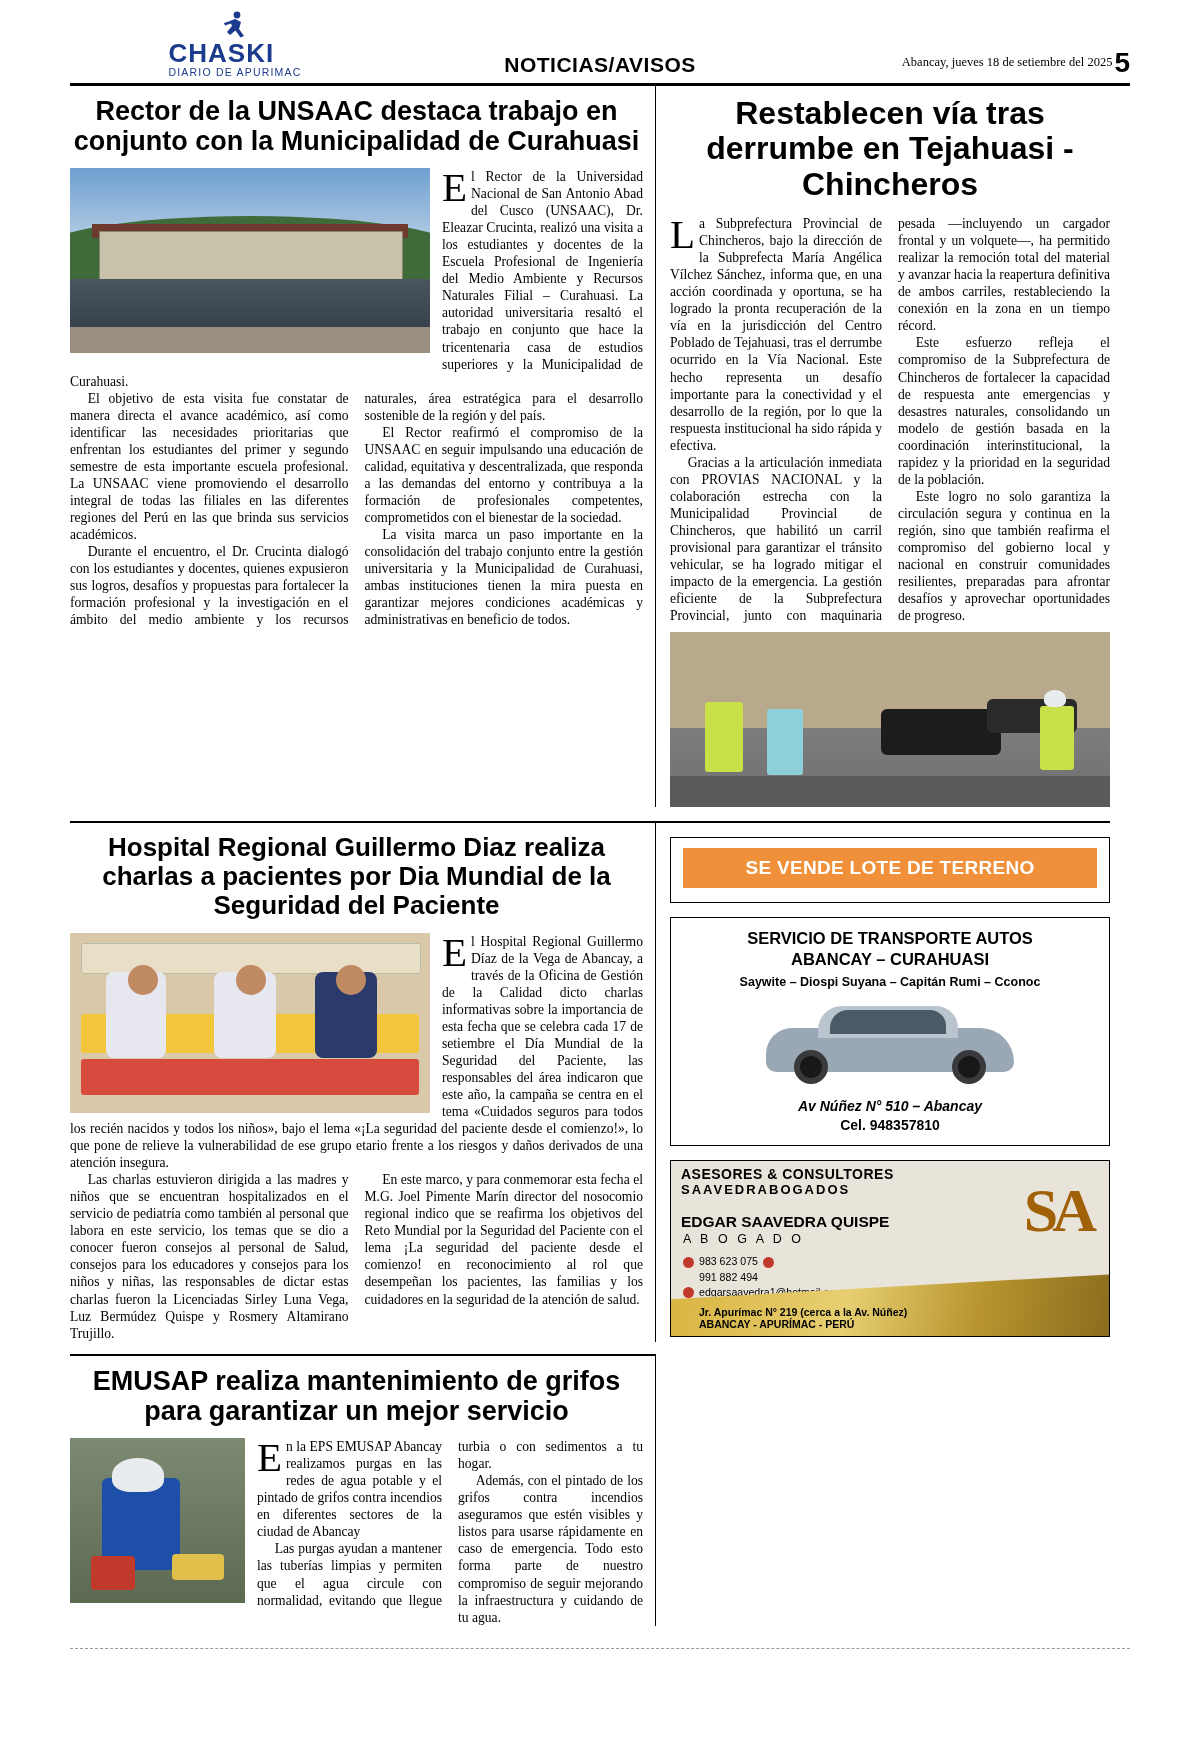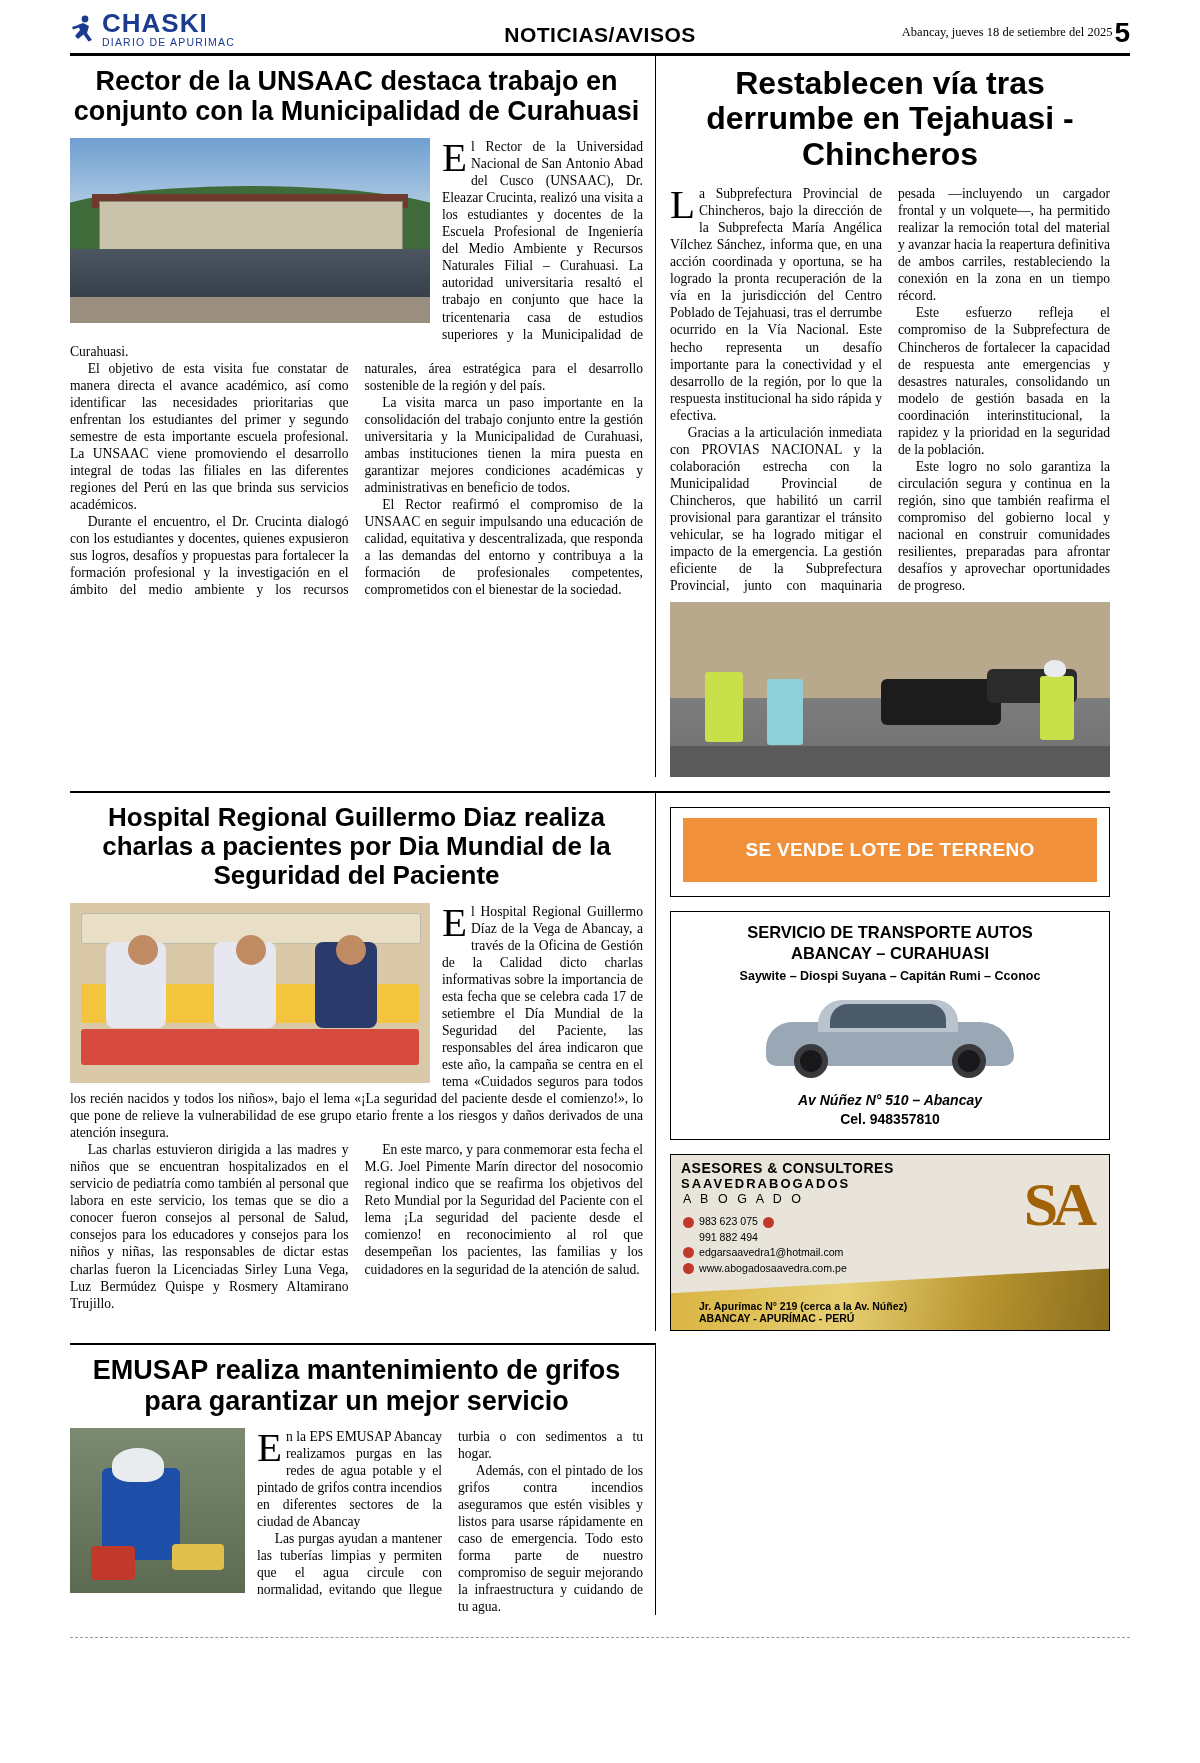--- a/index.html
+++ b/index.html
@@ -1,21 +1,21 @@
 <!DOCTYPE html>
 <html><head>
 <meta charset="utf-8">
 <style>
   html,body{margin:0;padding:0;background:#ffffff;}
   body{width:1200px;height:1763px;font-family:"Liberation Serif",serif;color:#000;}
   .page{width:1060px;margin:0 auto;position:relative;padding-top:10px;}
 
   
   .masthead{display:flex;align-items:flex-end;border-bottom:3px solid #000;padding-bottom:4px;}
-  .logo-wrap{display:flex;align-items:center;gap:6px;width:330px;}
+  .logo-wrap{display:flex;align-items:center;width:330px;flex-direction:column;}
   .logo-mark{width:26px;height:30px;position:relative;}
   .logo-mark svg{display:block;}
   .logo-text .logo-title{font-family:"Liberation Sans",sans-serif;font-weight:bold;font-size:26px;letter-spacing:1px;color:#1b3b8f;line-height:1;}
   .logo-text .logo-sub{font-family:"Liberation Sans",sans-serif;font-size:10.5px;letter-spacing:1.2px;color:#1b3b8f;line-height:1.2;}
   .section-title{flex:1;text-align:center;font-family:"Liberation Sans",sans-serif;font-weight:bold;font-size:21px;letter-spacing:.5px;padding-bottom:2px;}
   .date-box{width:330px;text-align:right;display:flex;align-items:center;justify-content:flex-end;gap:2px;padding-bottom:2px;}
   .date-text{font-family:"Liberation Serif",serif;font-size:12.5px;}
   .page-num{font-family:"Liberation Sans",sans-serif;font-weight:bold;font-size:28px;line-height:1;}
 
   
@@ -58,21 +58,21 @@
   .poster{position:absolute;inset:0;background:#d9c9a8;}
   .poster-band{position:absolute;left:3%;width:94%;border-radius:3px;}
 
   .pipe-bg{position:absolute;inset:0;background:linear-gradient(#7d8a72,#5d6a52);}
   .worker{position:absolute;background:#1d4ea8;border-radius:6px;}
   .helmet{position:absolute;background:#e8ecef;border-radius:50% 50% 35% 35%;}
 
   
   .ad{border:1px solid #000;margin-top:14px;background:#fff;}
   .ad-land{padding:10px 12px 14px 12px;}
-  .ad-banner{background:#f0903a;color:#fff;font-family:"Liberation Sans",sans-serif;font-weight:bold;font-size:19px;text-align:center;padding:21px 4px;letter-spacing:.3px;}
+  .ad-banner{background:#f0903a;color:#fff;font-family:"Liberation Sans",sans-serif;font-weight:bold;font-size:19px;text-align:center;padding:9px 4px;letter-spacing:.3px;}
   .ad-lines{font-family:"Liberation Sans",sans-serif;font-weight:bold;font-size:15px;line-height:1.5;margin-top:10px;}
 
   .ad-transport{padding:10px 10px 12px 10px;text-align:center;}
   .t-title{font-family:"Liberation Sans",sans-serif;font-weight:bold;font-size:16.5px;line-height:1.25;}
   .t-sub{font-family:"Liberation Sans",sans-serif;font-weight:bold;font-size:12.5px;margin-top:6px;}
   .t-car{position:relative;width:260px;height:95px;margin:6px auto 4px auto;}
   .t-body{position:absolute;left:6px;bottom:18px;width:248px;height:44px;background:#9aa7b4;border-radius:26px 34px 10px 10px;}
   .t-cabin{position:absolute;left:58px;bottom:52px;width:140px;height:32px;background:#b9c4cf;border-radius:24px 22px 0 0;}
   .t-glass{position:absolute;left:70px;bottom:56px;width:116px;height:24px;background:#4b5a68;border-radius:18px 16px 0 0;}
   .t-wheel{position:absolute;bottom:6px;width:34px;height:34px;border-radius:50%;background:#18181a;border:6px solid #3a3a3d;box-sizing:border-box;}
@@ -136,22 +136,22 @@
 
       <div class="body-text">
         <p class="dropcap" style="text-indent:0">El Rector de la Universidad Nacional de San Antonio Abad del Cusco (UNSAAC), Dr. Eleazar Crucinta, realizó una visita a los estudiantes y docentes de la Escuela Profesional de Ingeniería del Medio Ambiente y Recursos Naturales Filial – Curahuasi. La autoridad universitaria resaltó el trabajo en conjunto que hace la tricentenaria casa de estudios superiores y la Municipalidad de Curahuasi.</p>
       </div>
 
       <div style="clear:both"></div>
 
       <div class="body-text twocol" style="margin-top:0">
         <p>El objetivo de esta visita fue constatar de manera directa el avance académico, así como identificar las necesidades prioritarias que enfrentan los estudiantes del primer y segundo semestre de esta importante escuela profesional. La UNSAAC viene promoviendo el desarrollo integral de todas las filiales en las diferentes regiones del Perú en las que brinda sus servicios académicos.</p>
         <p>Durante el encuentro, el Dr. Crucinta dialogó con los estudiantes y docentes, quienes expusieron sus logros, desafíos y propuestas para fortalecer la formación profesional y la investigación en el ámbito del medio ambiente y los recursos naturales, área estratégica para el desarrollo sostenible de la región y del país.</p>
+        <p>El Rector reafirmó el compromiso de la UNSAAC en seguir impulsando una educación de calidad, equitativa y descentralizada, que responda a las demandas del entorno y contribuya a la formación de profesionales competentes, comprometidos con el bienestar de la sociedad.</p>
         <p>La visita marca un paso importante en la consolidación del trabajo conjunto entre la gestión universitaria y la Municipalidad de Curahuasi, ambas instituciones tienen la mira puesta en garantizar mejores condiciones académicas y administrativas en beneficio de todos.</p>
-        <p>El Rector reafirmó el compromiso de la UNSAAC en seguir impulsando una educación de calidad, equitativa y descentralizada, que responda a las demandas del entorno y contribuya a la formación de profesionales competentes, comprometidos con el bienestar de la sociedad.</p>
       </div>
     </div>
 
     <div class="col-right">
       <h1 class="headline hl-b">Restablecen vía tras derrumbe en Tejahuasi -Chincheros</h1>
 
       <div class="body-text twocol">
         <p class="dropcap" style="text-indent:0">La Subprefectura Provincial de Chincheros, bajo la dirección de la Subprefecta María Angélica Vílchez Sánchez, informa que, en una acción coordinada y oportuna, se ha logrado la pronta recuperación de la vía en la jurisdicción del Centro Poblado de Tejahuasi, tras el derrumbe ocurrido en la Vía Nacional. Este hecho representa un desafío importante para la conectividad y el desarrollo de la región, por lo que la respuesta institucional ha sido rápida y efectiva.</p>
         <p>Gracias a la articulación inmediata con PROVIAS NACIONAL y la colaboración estrecha con la Municipalidad Provincial de Chincheros, que habilitó un carril provisional para garantizar el tránsito vehicular, se ha logrado mitigar el impacto de la emergencia. La gestión eficiente de la Subprefectura Provincial, junto con maquinaria pesada —incluyendo un cargador frontal y un volquete—, ha permitido realizar la remoción total del material y avanzar hacia la reapertura definitiva de ambos carriles, restableciendo la conexión en la zona en un tiempo récord.</p>
         <p>Este esfuerzo refleja el compromiso de la Subprefectura de Chincheros de fortalecer la capacidad de respuesta ante emergencias y desastres naturales, consolidando un modelo de gestión basada en la coordinación interinstitucional, la rapidez y la prioridad en la seguridad de la población.</p>
@@ -218,20 +218,21 @@
           <div class="t-wheel" style="right:34px;"></div>
         </div>
         <div class="t-addr">Av Núñez N° 510 – Abancay</div>
         <div class="t-cel">Cel. 948357810</div>
       </div>
 
       <div class="ad ad-law">
         <div class="law-top">ASESORES &amp; CONSULTORES</div>
         <div class="law-top2">SAAVEDRABOGADOS</div>
         <div class="law-sa">SA</div>
+        <div class="law-name">EDGAR SAAVEDRA QUISPE</div>
         <div class="law-role">A B O G A D O</div>
         <div class="law-contact">
           <div class="ln">
               <span class="dot-red"></span>
               <span>983 623 075</span>
               <span class="dot-red"></span>
             </div>
           <div class="ln" style="padding-left:16px">
               <span>991 882 494</span>
             </div>

